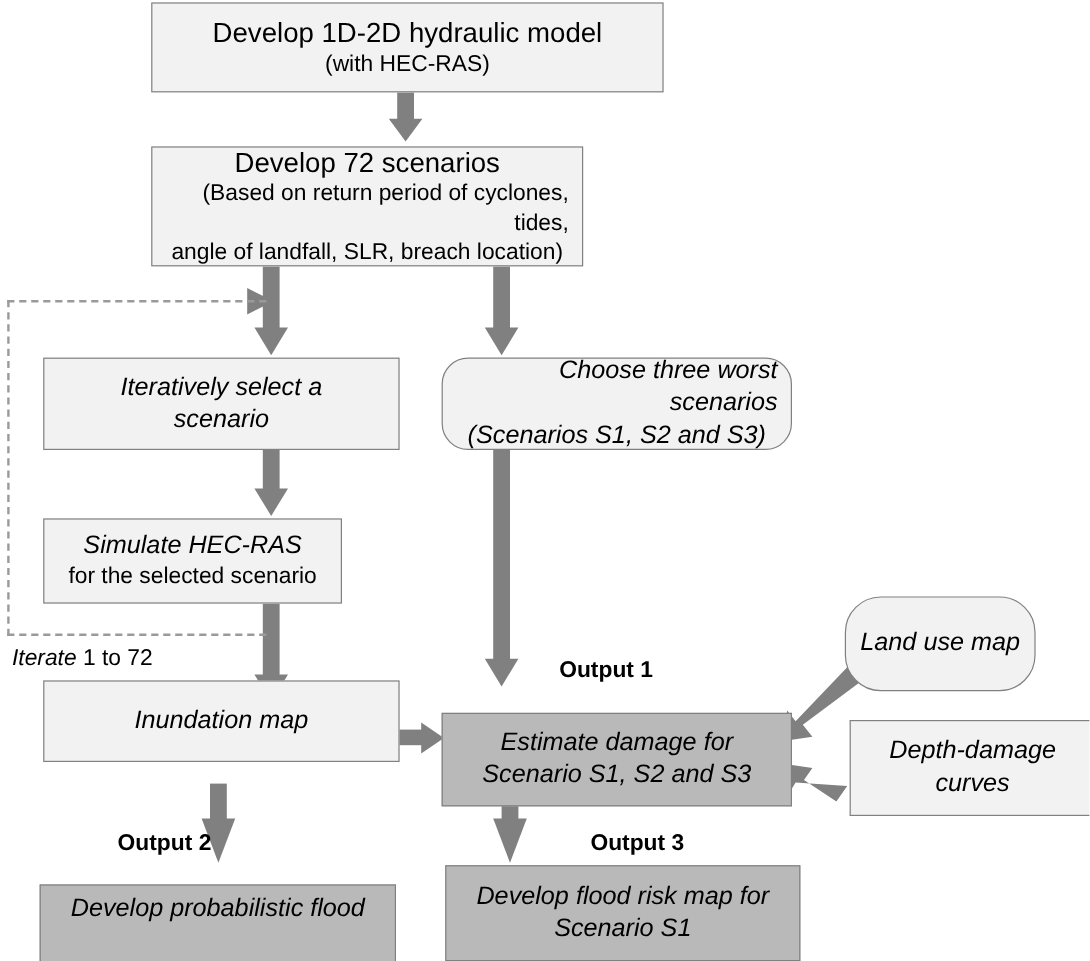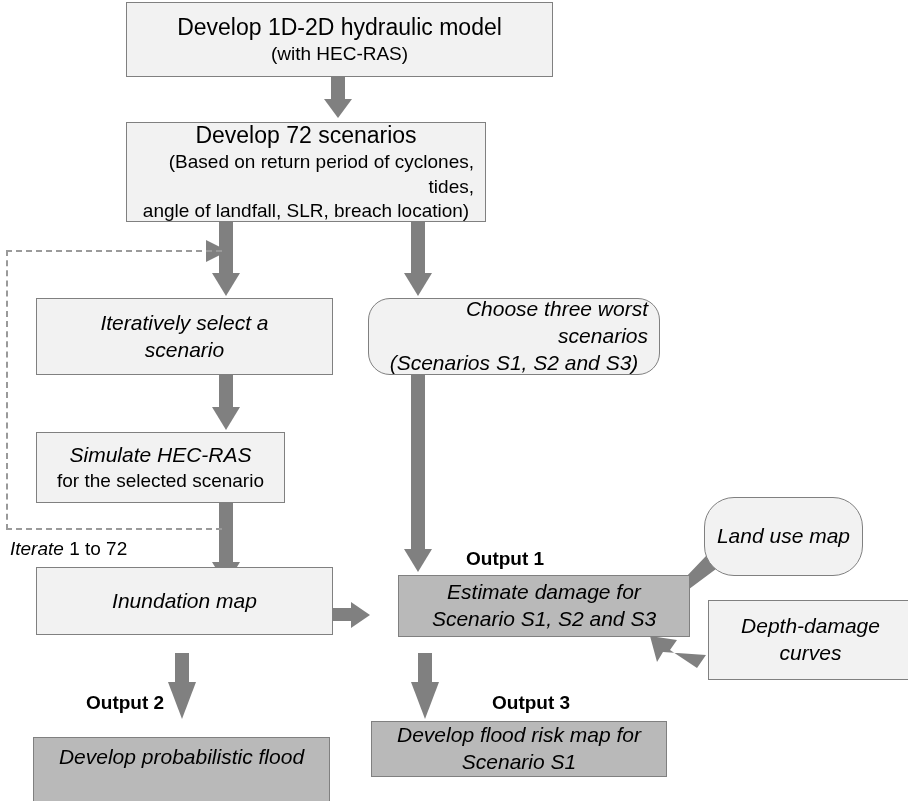--- a/index.html
+++ b/index.html
@@ -159,47 +159,47 @@
 
   <div class="box light" style="left:36px; top:432px; width:249px; height:71px;">
     <div class="l-single">Simulate HEC-RAS</div>
     <div class="l-small">for the selected scenario</div>
   </div>
 
   <div class="box light" style="left:36px; top:567px; width:297px; height:68px;">
     <div class="l-single">Inundation map</div>
   </div>
 
-  <div class="box dark" style="left:368px; top:575px; width:292px; height:62px;margin-left:30px;">
+  <div class="box dark" style="left:368px; top:594px; width:292px; height:78px;">
     <div class="l-single">Estimate damage for</div>
     <div class="l-single">Scenario S1, S2 and S3</div>
   </div>
 
   <div class="box light" style="left:704px; top:497px; width:159px; height:79px;border-radius:30px;">
     <div class="l-single">Land  use map</div>
   </div>
 
   <div class="box light" style="left:708px; top:600px; width:205px; height:80px;">
     <div class="l-single">Depth-damage</div>
     <div class="l-single">curves</div>
   </div>
 
   <div class="box dark" style="left:33px; top:737px; width:297px; height:104px;gap:36px;">
     <div class="l-single">Develop probabilistic flood</div>
     <div class="l-single">map</div>
   </div>
 
-  <div class="box dark" style="left:371px; top:721px; width:296px; height:56px;">
+  <div class="box dark" style="left:371px; top:721px; width:296px; height:80px;">
     <div class="l-single">Develop flood risk map for</div>
     <div class="l-single">Scenario S1</div>
   </div>
 
   <div class="out-label" style="left:466px; top:548px;">Output 1</div>
 
-  <div class="out-label" style="left:86px; top:692px;">Output 2</div>
+  <div class="out-label" style="left:98px; top:692px;">Output 2</div>
 
   <div class="out-label" style="left:492px; top:692px;">Output 3</div>
 
   <div class="iter-label" style="left:10px; top:538px;">
     <i>Iterate</i><span> 1 to 72</span>
   </div>
 
 </div>
 
 </body></html>

